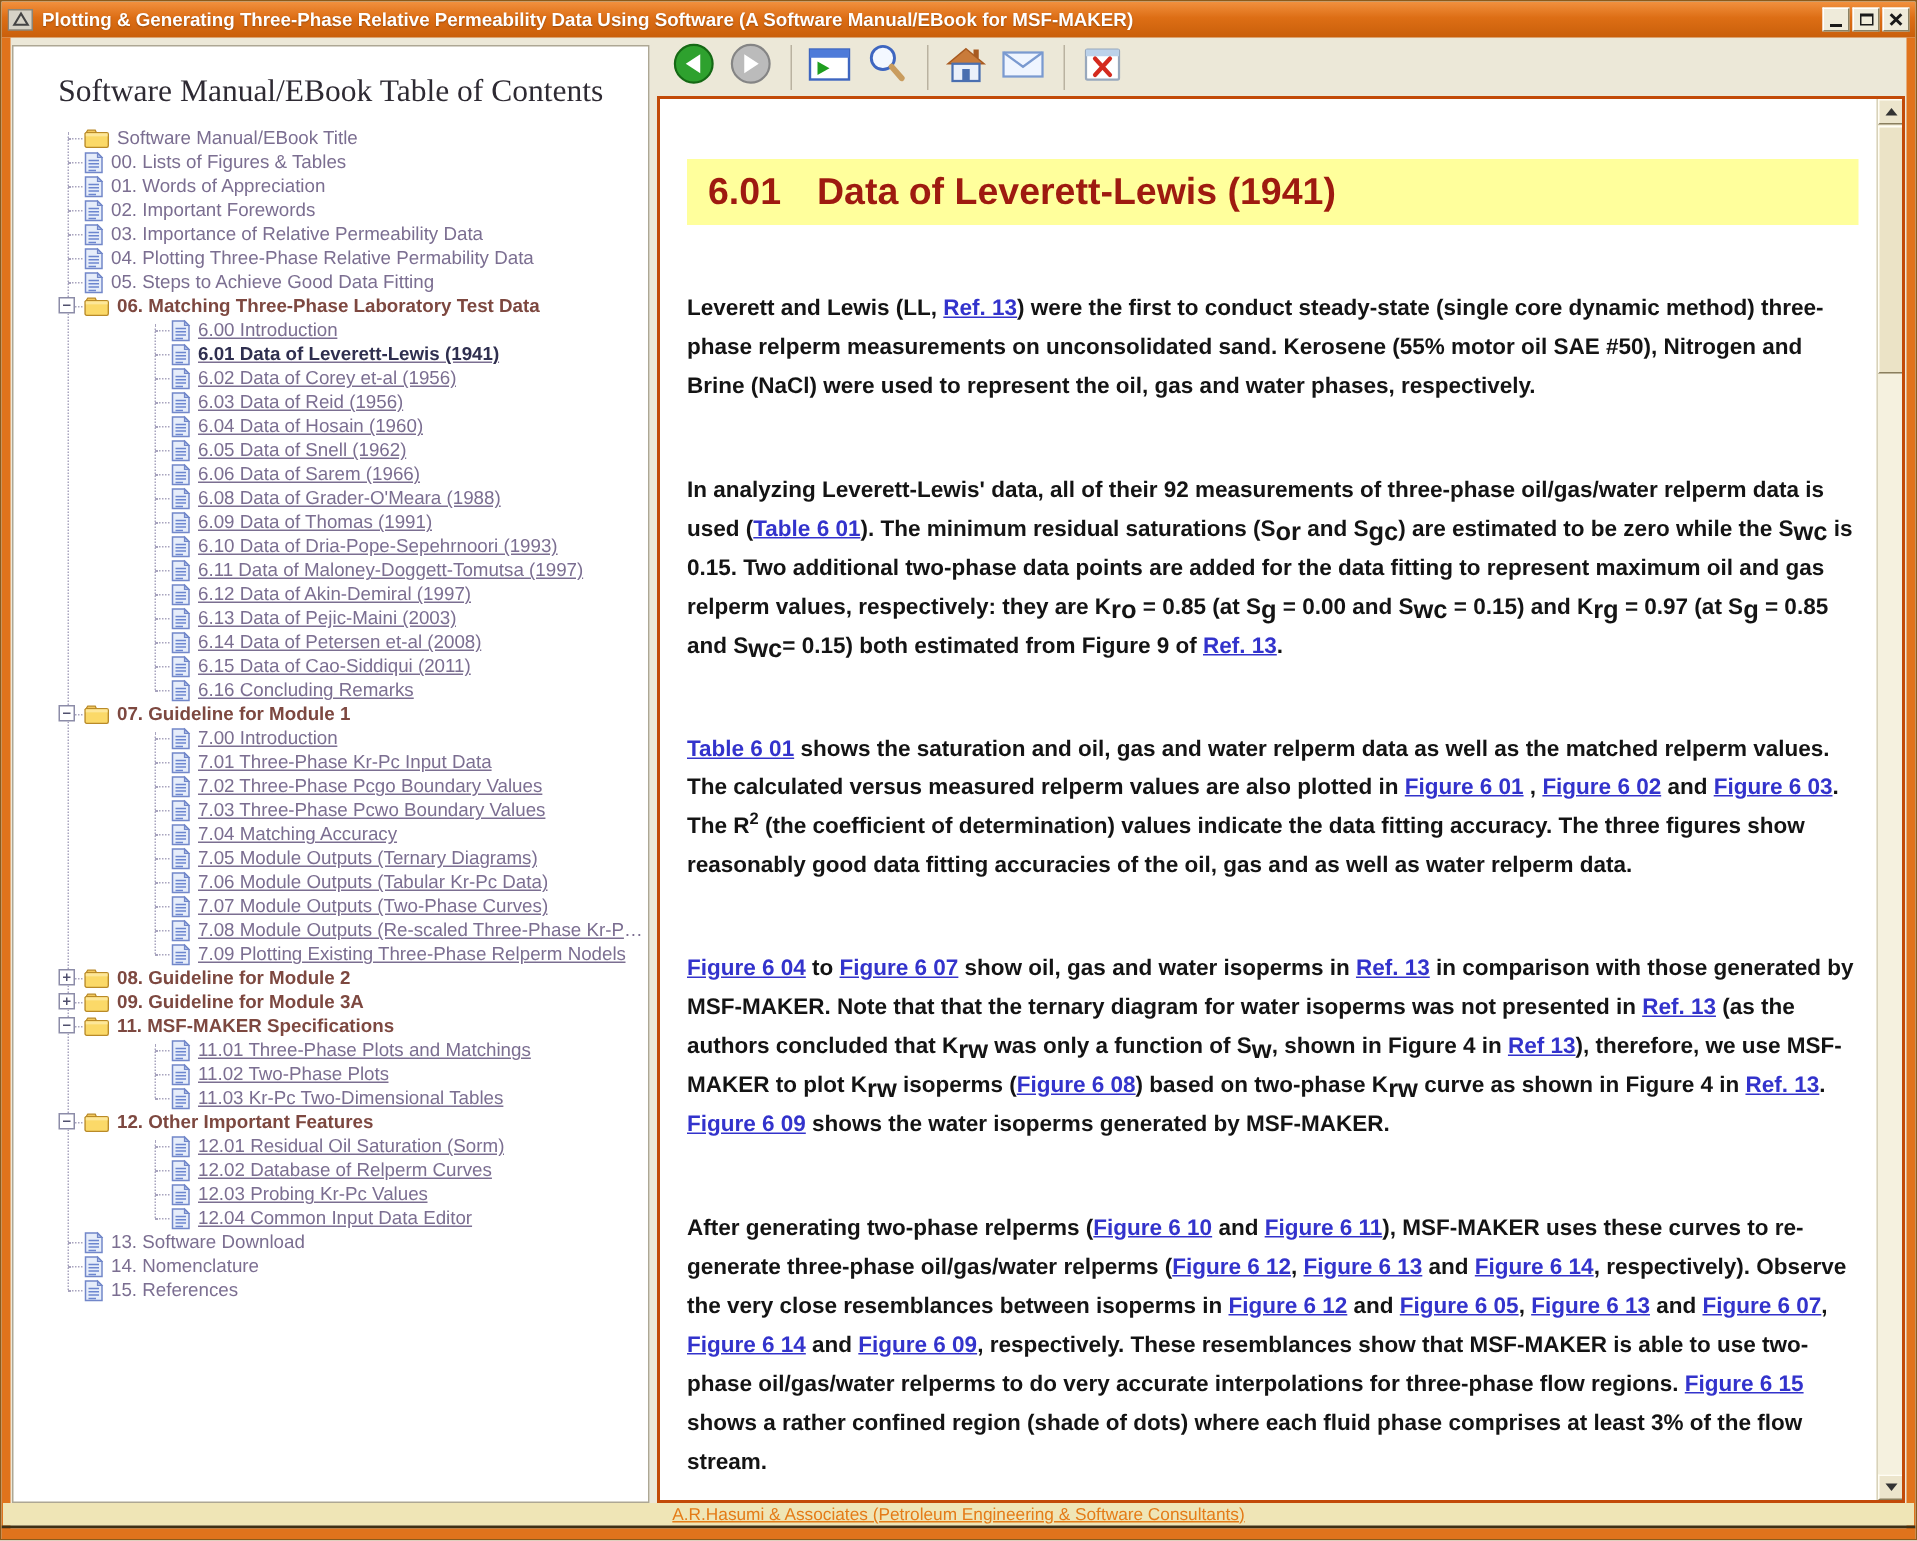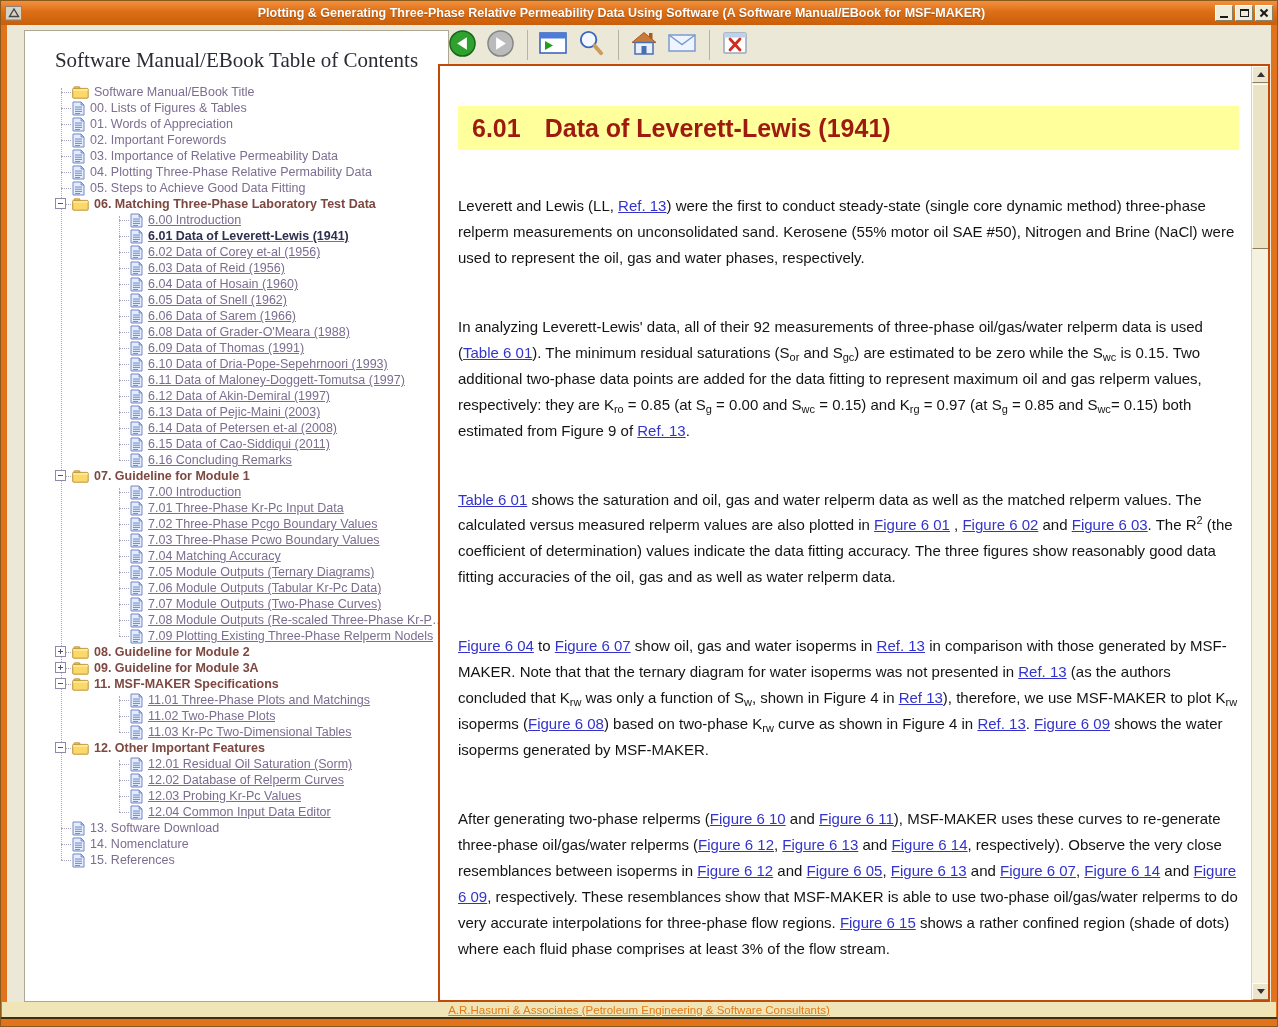--- a/index.html
+++ b/index.html
@@ -1,41 +1,41 @@
 <!DOCTYPE html>
 <html><head>
 <meta charset="utf-8">
 <style>
   html,body{margin:0;padding:0;background:#fff;}
   body{width:1278px;height:1027px;position:relative;font-family:"Liberation Sans",sans-serif;}
   .window{position:absolute;inset:0;background:#ECE8D8;border:1px solid #8B5A1B;box-sizing:border-box;overflow:hidden;}
 
   
   .titlebar{position:absolute;top:0;left:0;right:0;height:24px;
-    background:linear-gradient(#F2913F,#DD6E15 45%,#C95F0B);display:flex;align-items:center;padding:0 4px;box-sizing:border-box;text-align:center;}
+    background:linear-gradient(#F2913F,#DD6E15 45%,#C95F0B);display:flex;align-items:center;padding:0 4px;box-sizing:border-box;}
   .sysicon{width:18px;height:15px;margin-right:5px;display:inline-flex;}
   .title-text{color:#FFFFFF;font-size:12.5px;font-weight:bold;white-space:nowrap;overflow:hidden;flex:1;text-shadow:0 1px 1px rgba(90,40,0,.5);}
   .win-controls{display:flex;gap:2px;}
   .win-btn{width:18px;height:16px;background:#EFEBDA;border:1px solid;border-color:#FFFFFF #8A8265 #8A8265 #FFFFFF;
     display:inline-flex;align-items:center;justify-content:center;padding:0;cursor:default;}
   .glyph-min{width:8px;height:2px;background:#1a1a1a;margin-top:8px;}
   .glyph-max{width:9px;height:8px;border:1px solid #1a1a1a;border-top:2px solid #1a1a1a;box-sizing:border-box;}
   .glyph-close{width:10px;height:10px;position:relative;}
   .glyph-close::before,.glyph-close::after{content:"";position:absolute;left:4px;top:0;width:2px;height:10px;background:#1a1a1a;}
   .glyph-close::before{transform:rotate(45deg);} .glyph-close::after{transform:rotate(-45deg);}
 
   
   .frame-left,.frame-right{position:absolute;top:24px;bottom:0;width:6px;background:#E0731C;}
   .frame-left{left:0;} .frame-right{right:0;}
   .frame-dark-line{position:absolute;left:0;right:0;bottom:7px;height:2px;background:#3F3014;}
   .frame-bottom{position:absolute;left:0;right:0;bottom:0;height:7px;background:#E0731C;}
 
   
   .toc-panel{position:absolute;left:7px;top:29px;width:425px;bottom:24px;background:#FFFFFF;
-    border:1px solid #ADA794;box-sizing:border-box;overflow:hidden;margin-left:16px;}
+    border:1px solid #ADA794;box-sizing:border-box;overflow:hidden;}
   .toc-heading{font-family:"Liberation Serif",serif;font-size:21px;color:#2E2A33;text-align:center;
     margin:16px 22px 10px;line-height:1.3;}
   .tree{position:relative;margin-left:20px;font-size:12.5px;color:#7B6E91;}
   .tree::before,.tree-children::before{content:"";position:absolute;left:16px;top:4px;bottom:8px;border-left:1px dotted #A8A4BE;}
   .tree-children{position:relative;margin-left:58px;text-decoration:underline;}
   .tree-row{position:relative;height:16px;display:flex;align-items:center;padding-left:27px;white-space:nowrap;}
   .tree-row::before{content:"";position:absolute;left:16px;top:8px;width:10px;border-top:1px dotted #A8A4BE;}
   .tree-icon{display:inline-flex;margin-right:5px;flex:0 0 auto;}
   .tree-label{overflow:hidden;text-overflow:ellipsis;}
   .tree-label.emph{color:#7D4840;font-weight:bold;}
@@ -50,23 +50,23 @@
   .tb-btn{width:36px;height:34px;display:inline-flex;align-items:center;justify-content:center;margin-right:2px;}
   .tb-sep{width:1px;height:30px;background:#B9B2A0;margin:0 7px;}
 
   
   .content-pane{position:absolute;left:437px;top:63px;right:7px;bottom:24px;background:#FFFFFF;
     border:2px solid #C24A08;box-sizing:border-box;overflow:hidden;}
   .content-inner{position:absolute;left:0;top:0;right:17px;bottom:0;overflow:hidden;padding:0 12px 0 18px;}
   .heading-band{margin:40px 0 34px;height:44px;background:#FFFF9C;display:flex;align-items:center;
     padding-left:14px;color:#9E1A10;font-weight:bold;font-size:25px;}
   .heading-band .num{margin-right:24px;}
-  .content-inner p{margin:43px 0;font-size:15px;line-height:1.73;color:#141414;}
+  .content-inner p{margin:43px 0;font-size:15px;line-height:1.73;color:#141414;font-weight:bold;}
   .content-inner a{color:#3333CC;text-decoration:underline;cursor:pointer;}
-  sub{font-size:11px;vertical-align:-3px;line-height:0;text-align:center;}
+  sub{font-size:17px;vertical-align:-3px;line-height:0;text-align:center;}
   sup{font-size:11px;vertical-align:6px;line-height:0;}
   .table-caption{font-family:"Liberation Serif",serif;font-size:15.5px;color:#111;margin-top:42px;}
   table.data{border-collapse:collapse;margin-top:18px;font-size:12.5px;color:#000;table-layout:fixed;}
   table.data th,table.data td{border:7px solid #3b82f6;height:18px;padding:1px 6px;box-sizing:border-box;overflow:hidden;}
   table.data thead th{background:#D9D9D9;font-weight:normal;text-align:left;}
   table.data td{text-align:center;background:#fff;}
 
   
   .scrollbar{position:absolute;top:0;right:0;bottom:0;width:17px;background:#F5F1DF;border-left:1px solid #D8D2BA;box-sizing:border-box;}
   .sb-btn{position:absolute;left:0;width:17px;height:17px;background:#ECE5CC;border:1px solid;

